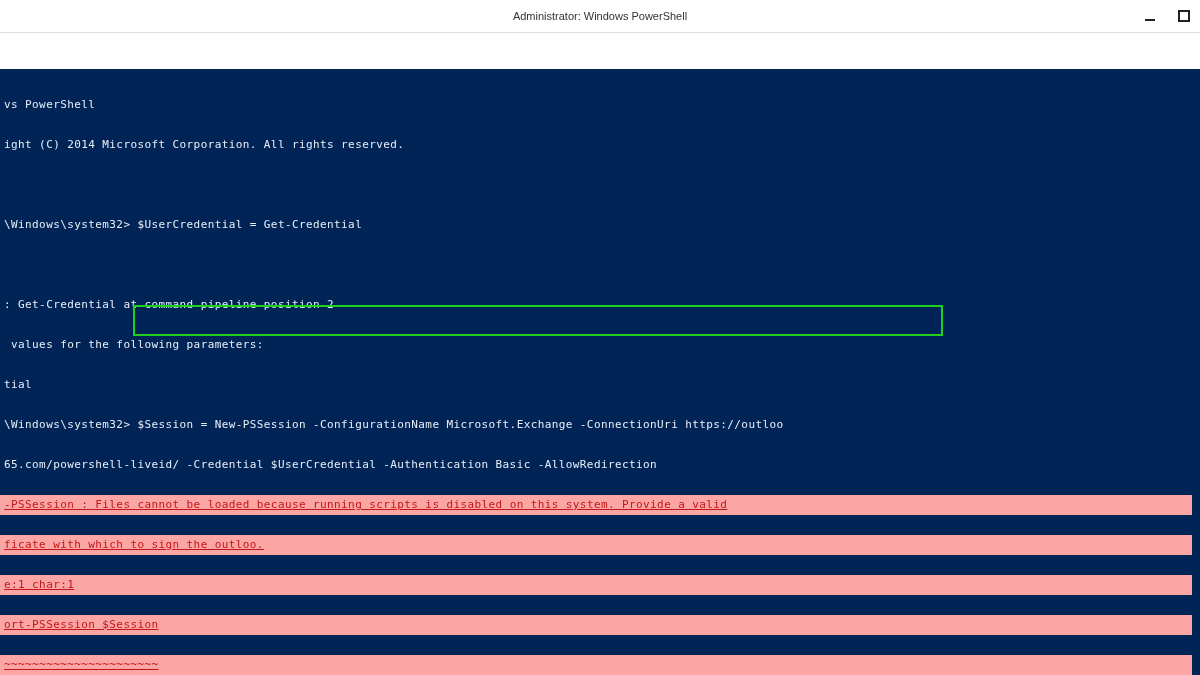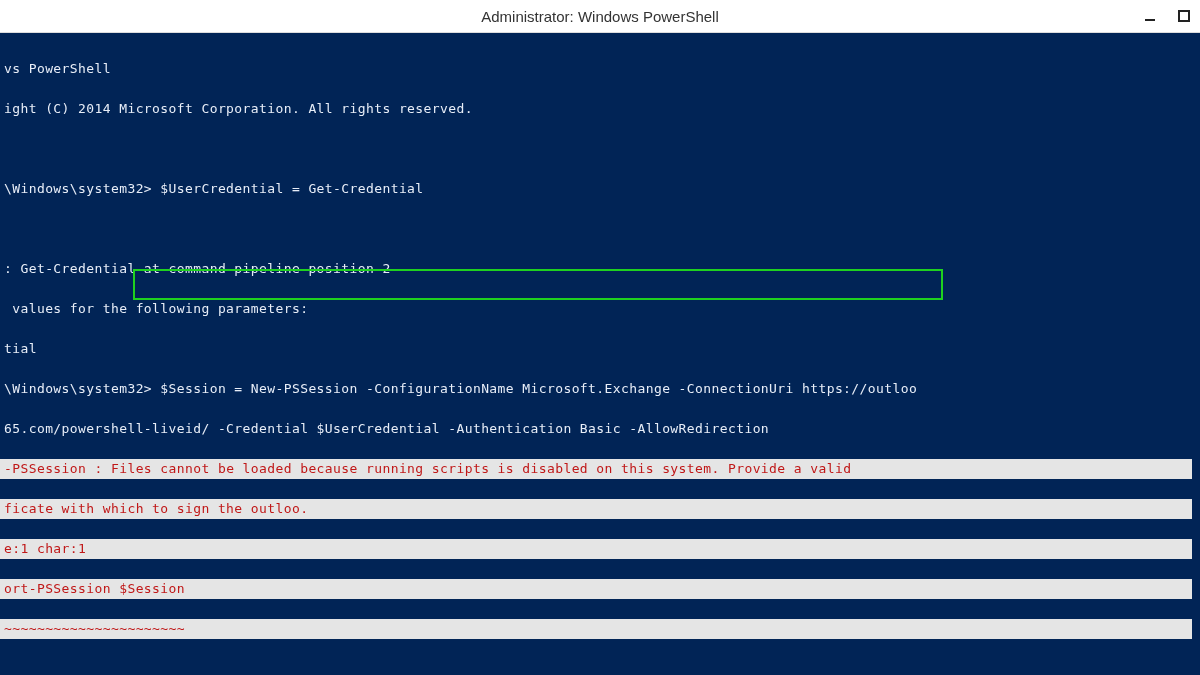--- a/index.html
+++ b/index.html
@@ -24,21 +24,21 @@
     background: #ffffff;
     border-bottom: 1px solid #ddd;
     display: flex;
     align-items: center;
     justify-content: center;
     position: relative;
     flex: 0 0 32px;
     font-family: "Segoe UI", Arial, sans-serif;
   }
   .titlebar .title {
-    font-size: 15px;
+    font-size: 11px;
     color: #333;
   }
   .winbtns {
     position: absolute;
     right: 6px;
     top: 0;
     height: 32px;
     display: flex;
     align-items: center;
     gap: 14px;
@@ -51,35 +51,37 @@
     justify-content: center;
     color: #222;
     cursor: pointer;
   }
   .winbtn svg { width: 14px; height: 14px; }
   .terminal {
     flex: 1 1 auto;
     background: #012456;
     color: #e8eef8;
     font-family: "Lucida Console", "Consolas", monospace;
-    font-size: 13px;
+    font-size: 11px;
     line-height: 20px;
     letter-spacing: 0.4px;
     padding: 6px 8px 0 0;
     white-space: pre;
     overflow: hidden;
     position: relative;
+    margin-top: 36px;
   }
   .line {
     padding: 0 4px;
     min-height: 20px;
   }
   .red-bg {
-    background: #e5e5e5;
+    background: #fca5a5;
     color: #c01818;
+    text-decoration: underline;
   }
   .highlight-box {
     position: absolute;
     border: 2px solid #1fd11f;
     pointer-events: none;
     box-sizing: border-box;
   }
 </style>
 </head>
 <body>

